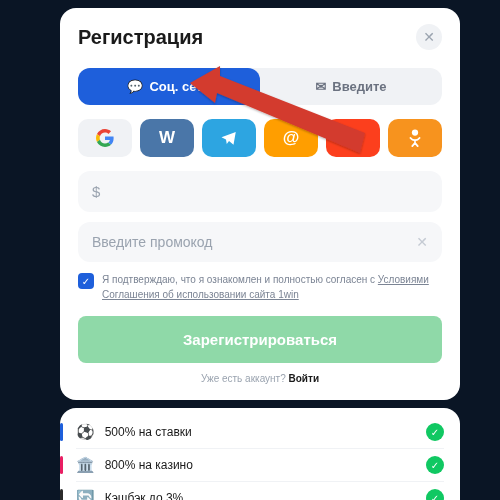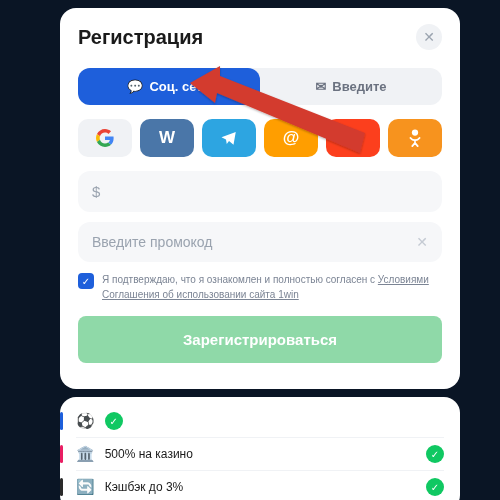--- a/index.html
+++ b/index.html
@@ -107,32 +107,36 @@
 
   <div class="agree">
     <div class="checkbox">✓</div>
     <div class="agree-text">
       <span>Я подтверждаю, что я ознакомлен и полностью согласен с </span><span class="link">Условиями Соглашения об использовании сайта 1win</span>
     </div>
   </div>
 
   <button class="register-btn">Зарегистрироваться</button>
 
+  <div class="login-row">
+    <span>Уже есть аккаунт? </span><span class="login-link">Войти</span>
+  </div>
 </div>
 
 <div class="bonuses">
   <div class="bonus-item">
     <div class="bonus-bar bb-blue"></div>
     <span class="bonus-icon">⚽</span>
+    <span class="bonus-text">500% на ставки</span>
     <span class="bonus-check">✓</span>
   </div>
   <div class="bonus-item">
     <div class="bonus-bar bb-pink"></div>
     <span class="bonus-icon">🏛️</span>
-    <span class="bonus-text">500% на казино</span>
+    <span class="bonus-text">800% на казино</span>
     <span class="bonus-check">✓</span>
   </div>
   <div class="bonus-item">
     <div class="bonus-bar bb-dark"></div>
     <span class="bonus-icon">🔄</span>
     <span class="bonus-text">Кэшбэк до 3%</span>
     <span class="bonus-check">✓</span>
   </div>
 </div>
 

